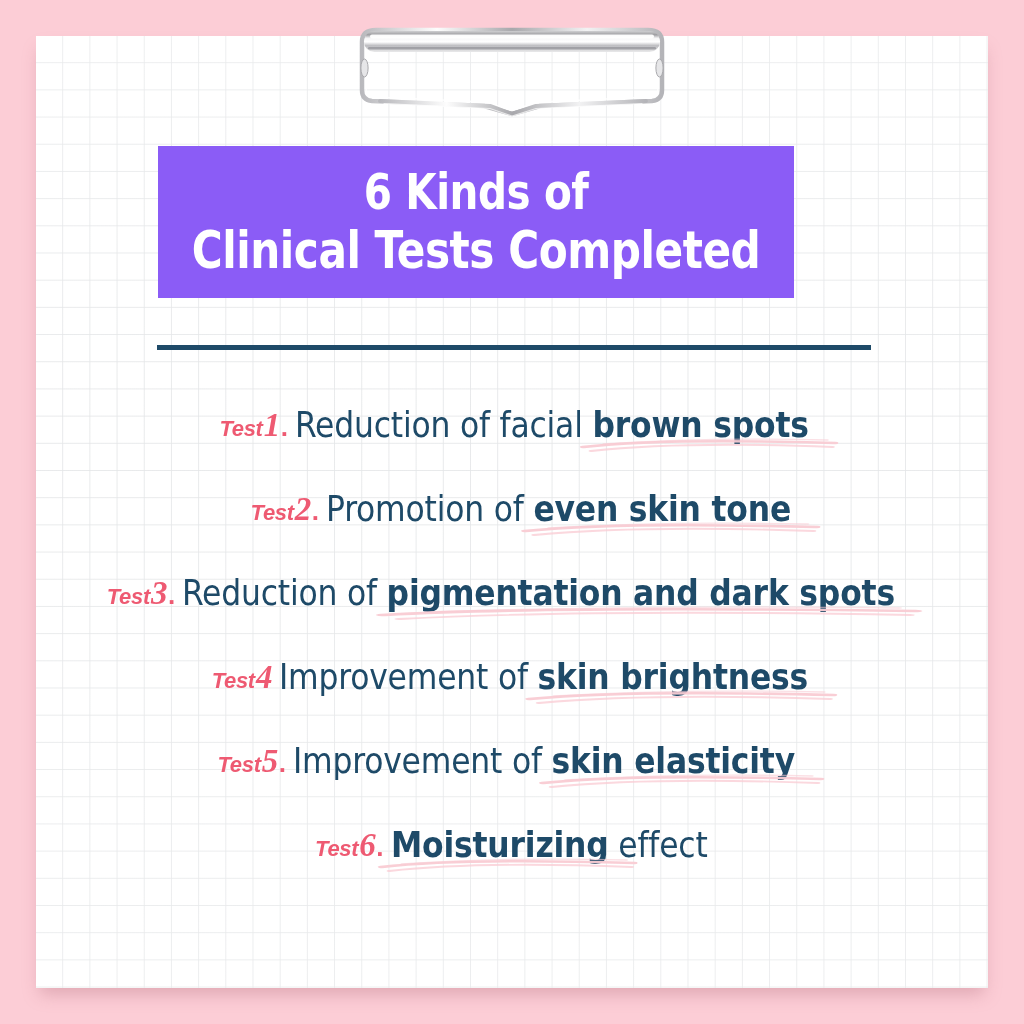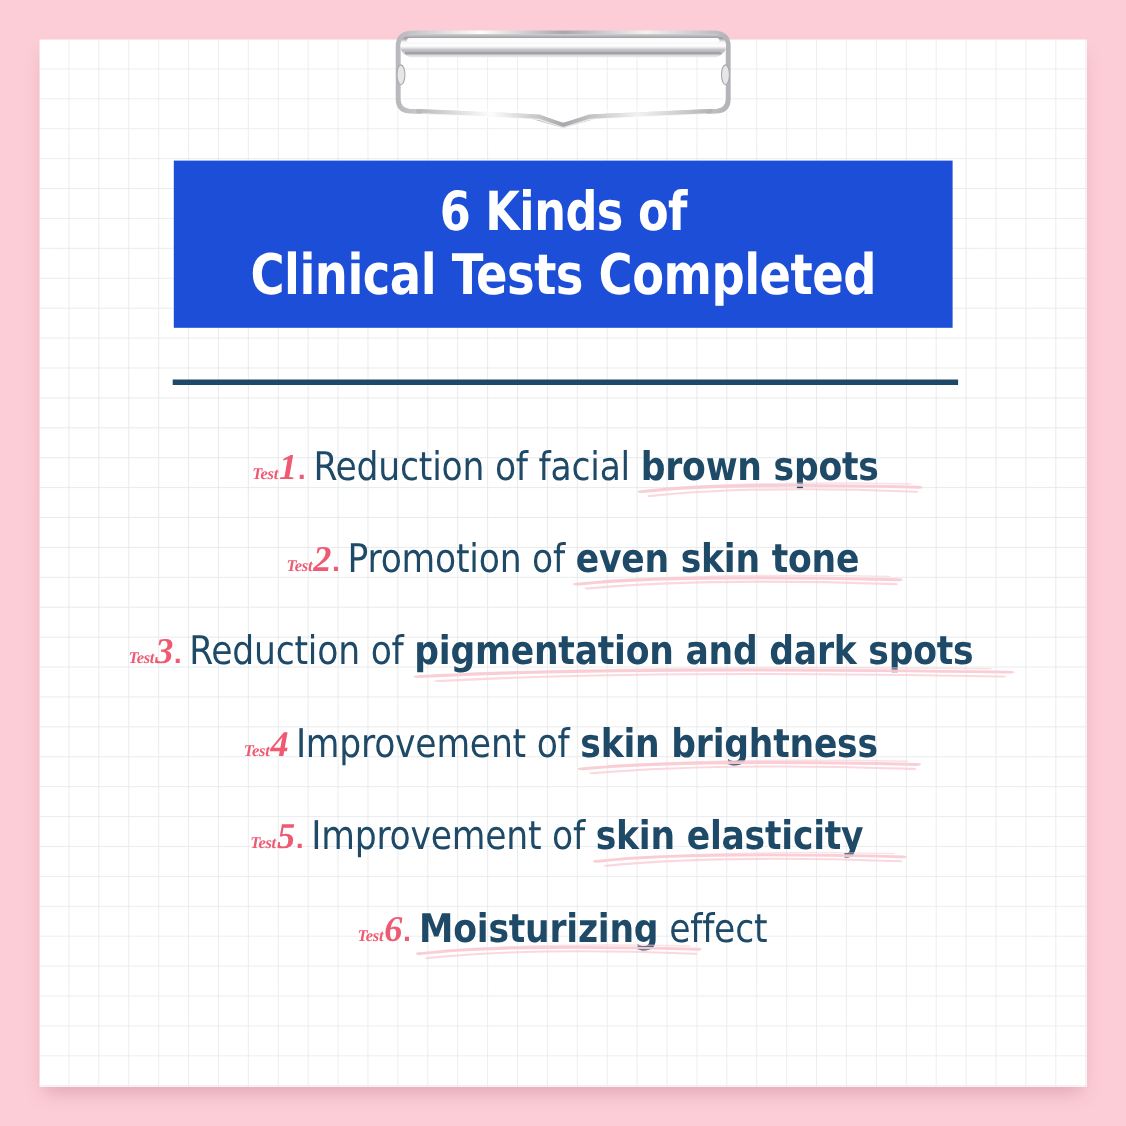--- a/index.html
+++ b/index.html
@@ -28,22 +28,22 @@
     background:linear-gradient(to bottom, rgba(255,255,255,.30), rgba(255,255,255,.10) 40%, rgba(255,255,255,.28));
     pointer-events:none;
   }
   #cardInner{position:absolute;inset:0;z-index:3;}
 
   
   #clip{position:absolute;left:340px;top:18px;width:344px;height:104px;z-index:6;}
 
   
   #banner{
-    position:absolute;left:158px;top:146px;width:708px;height:152px;
-    background:#1d4ed8;
+    position:absolute;left:158px;top:146px;width:636px;height:152px;
+    background:#8b5cf6;
     display:flex;flex-direction:column;align-items:center;justify-content:center;
     z-index:5;
   }
   .ttl{
     color:#ffffff;
     font-family:"Liberation Sans Narrow","DejaVu Sans Condensed","Liberation Sans",sans-serif;
     font-weight:700;
     font-size:50px;line-height:58px;
     letter-spacing:-0.5px;
     transform:scaleX(.92);
@@ -72,22 +72,22 @@
 
   .tagwrap{
     display:inline-flex;align-items:baseline;
     color:#ee5a72;
     font-style:italic;
     font-weight:700;
     margin-right:7px;
     transform:translateY(-1px);
   }
   .tagword{
-    font-size:15px;
-    font-family:Liberation Serif, serif;
+    font-size:22px;
+    font-family:Liberation Sans, sans-serif;
     letter-spacing:-0.3px;
   }
   .tagnum{
     font-size:33px;
     font-family:"Liberation Serif","DejaVu Serif",serif;
     font-weight:700;
     font-style:italic;
     letter-spacing:-0.5px;
     margin-left:1px;
   }

